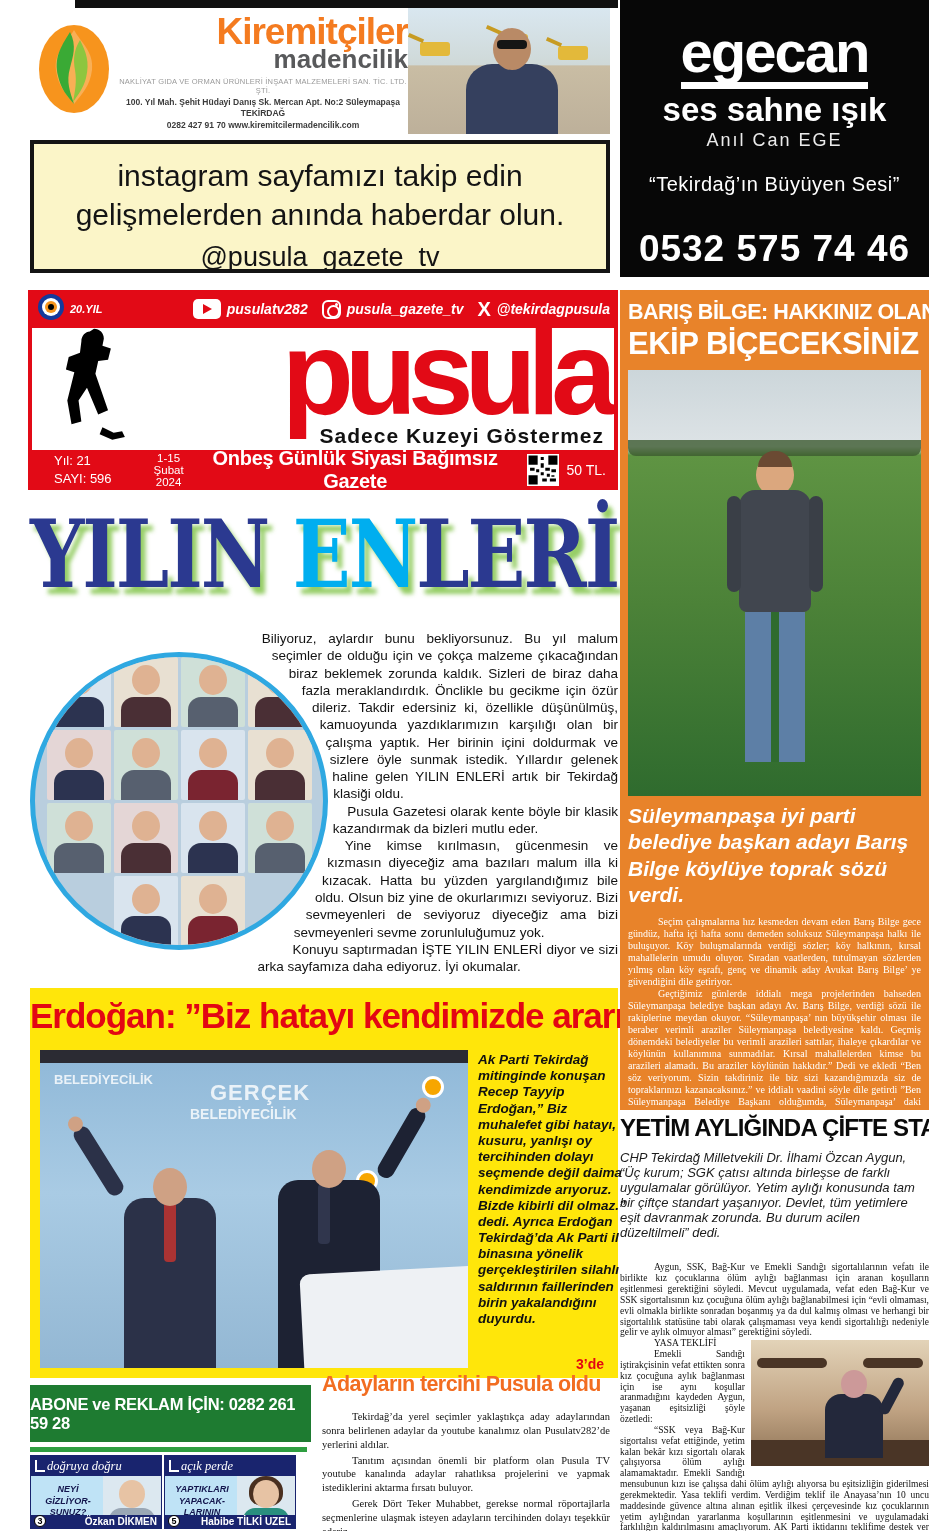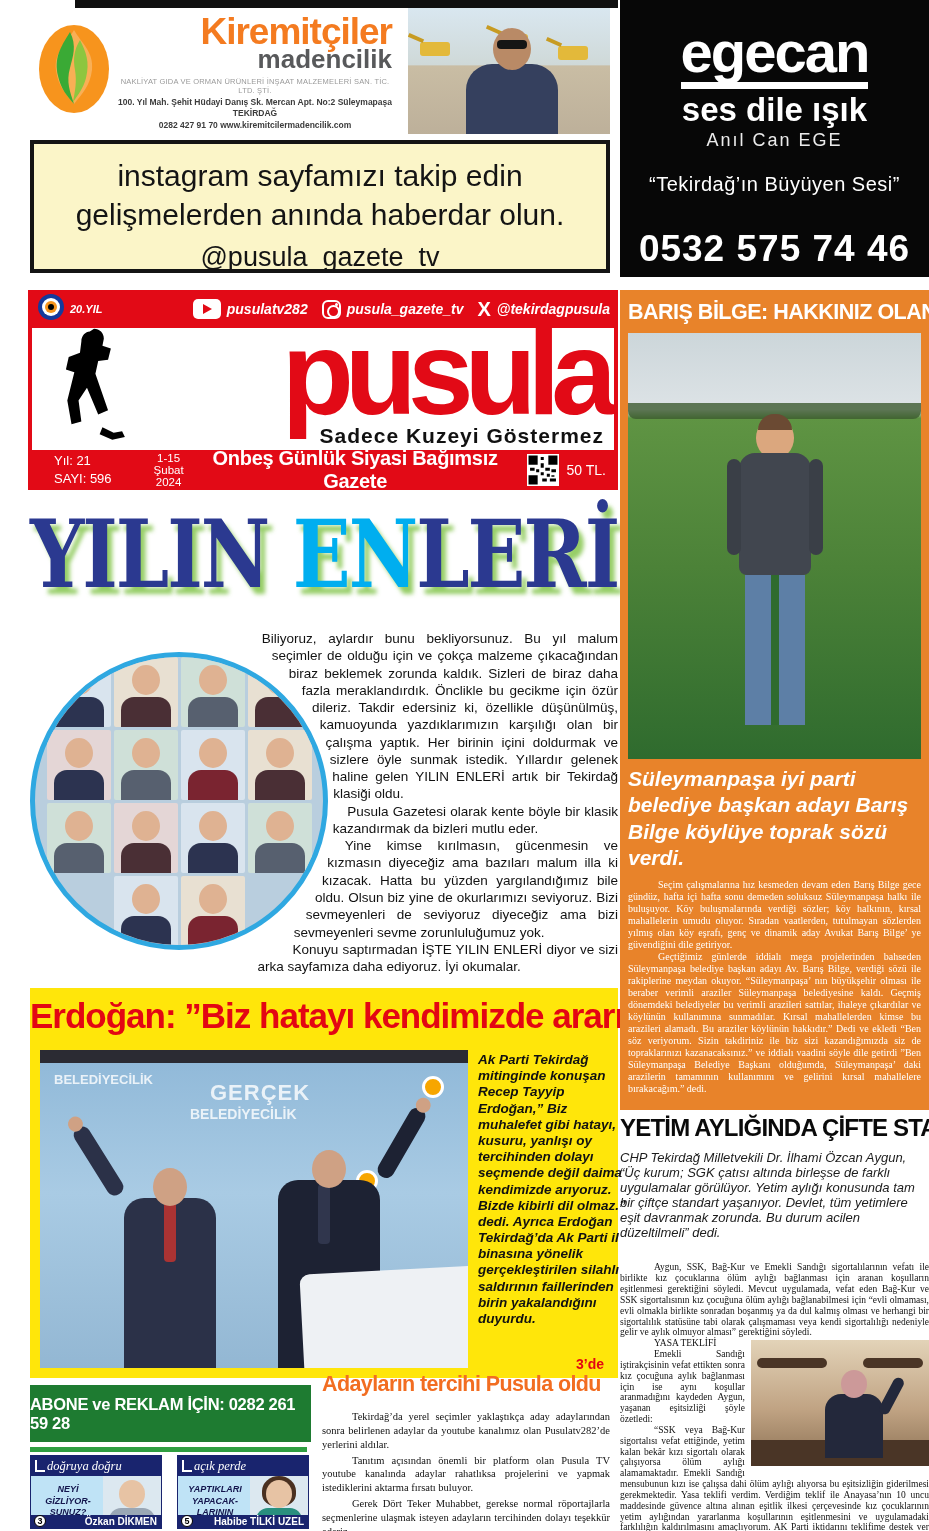--- a/index.html
+++ b/index.html
@@ -2,21 +2,21 @@
 <html><head>
 <meta charset="utf-8">
 <style>
   *{box-sizing:border-box;margin:0;padding:0}
   body{background:#e9e9e9;font-family:"Liberation Sans",sans-serif}
   .page{position:relative;width:929px;height:1531px;background:#fff;margin:0 auto;overflow:hidden}
 
   
   .top-rule{position:absolute;left:75px;top:0;width:543px;height:8px;background:#101010}
   .ad-km{position:absolute;left:30px;top:8px;width:580px;height:126px;display:flex;background:#fff}
-  .km-left{width:378px;position:relative;padding:6px 16px 0 88px}
+  .km-left{width:378px;position:relative;padding:6px 0 0 88px}
   .km-logo{position:absolute;left:6px;top:12px}
   .km-title{color:#f47b20;font-weight:800;font-size:37px;letter-spacing:-1px;text-align:right;line-height:.95}
   .km-sub{color:#58595b;font-weight:700;font-size:26px;text-align:right;line-height:.95;margin-top:-2px}
   .km-s1{color:#9a9a9a;font-size:7.5px;text-align:center;margin-top:5px;letter-spacing:.2px}
   .km-s2{color:#3c3c3c;font-size:8.5px;font-weight:700;text-align:center;margin-top:2px;line-height:1.35}
   .km-photo{flex:1;position:relative;background:linear-gradient(180deg,#d9e7f0 0%,#cfd9d8 45%,#c9bda4 46%,#bdb09a 100%);overflow:hidden}
   .digger{position:absolute;width:30px;height:14px;background:#e3b93a;border-radius:3px}
   .digger::after{content:"";position:absolute;left:-12px;top:-6px;width:16px;height:4px;background:#c79b22;transform:rotate(24deg)}
   .km-man{position:absolute;left:58px;bottom:-4px;width:92px;height:74px;background:#35405e;border-radius:26px 26px 0 0}
   .km-man::before{content:"";position:absolute;left:50%;top:-36px;transform:translateX(-50%);width:38px;height:42px;border-radius:50%;background:#b98a66}
@@ -114,21 +114,21 @@
   .yetim .body p{margin:0;text-indent:34px}
   .parl{float:right;width:178px;height:126px;margin:2px 0 3px 6px;position:relative;background:linear-gradient(180deg,#e3d3b8 0%,#c0a383 55%,#8a6f52 100%);overflow:hidden}
   .desk{position:absolute;background:#4a3526;border-radius:10px}
   .pman{position:absolute;left:74px;bottom:8px;width:58px;height:64px;background:#23283b;border-radius:16px 16px 0 0}
   .pman::before{content:"";position:absolute;left:50%;top:-24px;transform:translateX(-50%);width:26px;height:28px;border-radius:50%;background:#c99}
   .pman::after{content:"";position:absolute;right:-14px;top:-18px;width:11px;height:40px;background:#23283b;border-radius:6px;transform:rotate(28deg)}
 
   
   .abone{position:absolute;left:30px;top:1385px;width:281px;height:57px;background:#1e7b31;color:#ffffff;display:flex;align-items:center;justify-content:center;font-weight:800;font-size:16.5px;letter-spacing:-.3px}
   .grule{position:absolute;left:30px;top:1447px;width:277px;height:5px;background:#2f9e41}
-  .cols{position:absolute;left:30px;top:1455px;display:flex;gap:15px}
+  .cols{position:absolute;left:30px;top:1455px;display:flex;gap:2px}
   .colbox{width:132px;height:74px;position:relative;background:#bfe3f6;border:1px solid #19246e;overflow:hidden}
   .colhead{height:20px;background:#19246e;color:#fff;font-style:italic;font-size:12.5px;font-family:"Liberation Serif",serif;display:flex;align-items:center;padding-left:16px;position:relative}
   .colhead::before{content:"";position:absolute;left:4px;top:4px;width:8px;height:10px;border-left:2px solid #fff;border-bottom:2px solid #fff}
   .coltitle{position:absolute;left:3px;top:28px;width:68px;font-size:9px;font-weight:800;color:#13154d;text-align:center;line-height:1.3;font-style:italic}
   .cphoto{position:absolute;right:0;top:20px;bottom:13px;width:58px;background:#dce8f0;overflow:hidden}
   .cphoto::before{content:"";position:absolute;left:50%;top:4px;transform:translateX(-50%);width:26px;height:28px;border-radius:50%;background:#e7c3a4;z-index:2}
   .cphoto::after{content:"";position:absolute;left:50%;top:32px;transform:translateX(-50%);width:46px;height:26px;border-radius:12px 12px 0 0;background:#9aa7b5}
   .cphoto.w::after{background:#2a8f7e}
   .cphoto.w .hair{position:absolute;left:50%;top:0;transform:translateX(-50%);width:34px;height:30px;border-radius:50% 50% 40% 40%;background:#4a3020;z-index:1}
   .colfoot{position:absolute;left:0;right:0;bottom:0;height:13px;background:#19246e;color:#fff;font-size:10px;font-weight:700;text-align:right;padding-right:4px;line-height:13px}
@@ -167,21 +167,21 @@
     <div class="km-photo">
       <div class="digger" style="left:12px;top:34px"></div>
       <div class="digger" style="left:90px;top:26px"></div>
       <div class="digger" style="left:150px;top:38px"></div>
       <div class="km-man"></div>
     </div>
   </div>
 
   <div class="ad-ege">
     <div><span class="ege-brand">egecan</span></div>
-    <div class="ege-l2">ses dile ışık</div>
+    <div class="ege-l2">ses sahne ışık</div>
     <div class="ege-person">Anıl Can EGE</div>
     <div class="ege-slogan">“Tekirdağ’ın Büyüyen Sesi”</div>
     <div class="ege-phone">0532 575 74 46</div>
     <div class="ege-addr">
       <span>Yavuz mh. Hükümet cd. Koca Kardeşler Pasajı</span><br>
       <span>D Blok 173/4 SÜLEYMANPAŞA/TEKİRDAĞ</span>
     </div>
   </div>
 
   <div class="insta">
@@ -288,20 +288,21 @@
         <div class="torso"></div>
       </div>
       <div class="podium"></div>
     </div>
     <div class="erd-text">Ak Parti Tekirdağ mitinginde konuşan Recep Tayyip Erdoğan,” Biz muhalefet gibi hatayı, kusuru, yanlışı oy tercihinden dolayı seçmende değil daima kendimizde arıyoruz. Bizde kibirli dil olmaz.” dedi. Ayrıca Erdoğan Tekirdağ’da Ak Parti il binasına yönelik gerçekleştirilen silahlı saldırının faillerinden birin yakalandığını duyurdu.</div>
     <div class="erd-ref">3’de</div>
   </div>
 
   <div class="bilge">
     <div class="kick">BARIŞ BİLGE: HAKKINIZ OLANI</div>
+    <div class="head">EKİP BİÇECEKSİNİZ</div>
     <div class="bilge-photo">
       <div class="trees"></div>
       <div class="bman">
         <div class="bh"></div>
         <div class="bv"></div>
         <div class="bl"></div>
       </div>
     </div>
     <div class="cap">Süleymanpaşa iyi parti belediye başkan adayı Barış Bilge köylüye toprak sözü verdi.</div>
     <div class="body">

